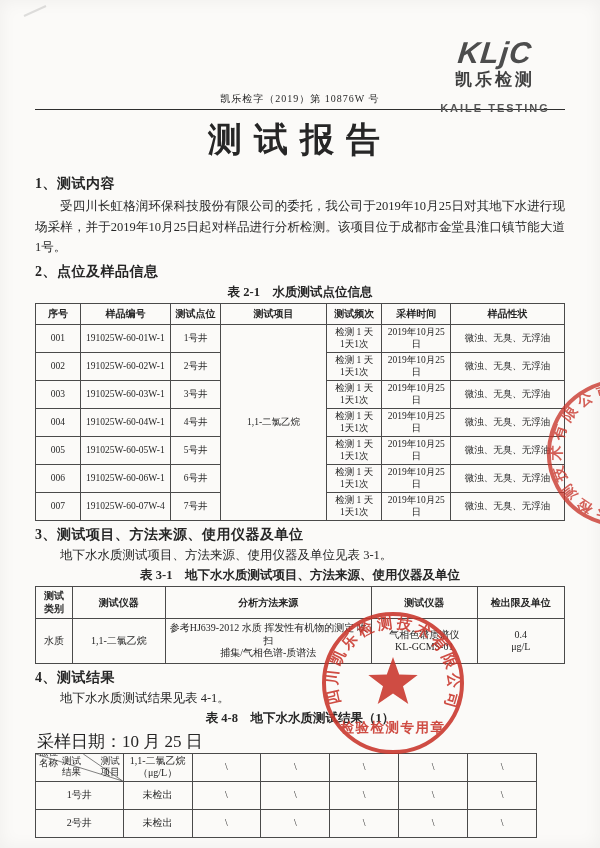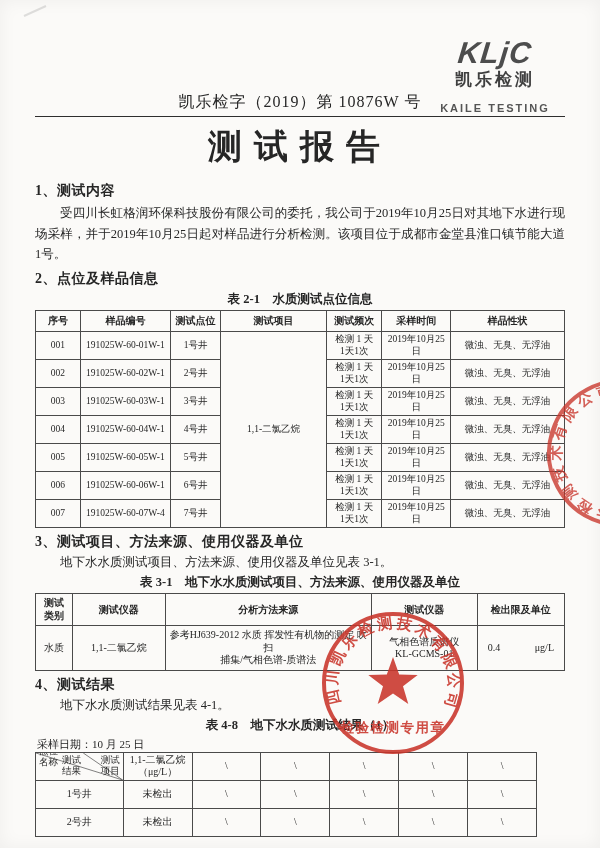--- a/index.html
+++ b/index.html
@@ -12,21 +12,21 @@
   .content{padding:0 35px;}
   
   .corner-mark{position:absolute;left:22px;top:4px;width:26px;height:14px;opacity:.25;}
   .logo{position:absolute;right:40px;top:36px;width:130px;text-align:center;line-height:1.1;}
   .logo-mark{font-family:"Liberation Sans",sans-serif;font-style:italic;font-weight:900;
     font-size:30px;color:#4d4d4d;letter-spacing:1px;transform:skewX(-6deg);}
   .logo-cn{font-weight:bold;font-size:17px;letter-spacing:3px;color:#3f3f3f;margin-top:2px;}
   .logo-en{font-family:Liberation Sans, sans-serif;font-weight:bold;font-size:11px;
     letter-spacing:2px;color:#555;margin-top:12px;}
   .top-space{height:92px;}
-  .doc-number{text-align:center;font-size:16px;letter-spacing:1px;}
+  .doc-number{text-align:center;font-size:10px;letter-spacing:1px;}
   .head-rule{border-bottom:1.6px solid #2e2e2e;margin-top:3px;}
   .report-title{text-align:center;font-size:34px;font-weight:bold;letter-spacing:12px;
     margin:7px 0 12px 0;}
   
   .sec-heading{font-size:14px;font-weight:bold;margin:5px 0 3px 0;letter-spacing:.5px;}
   .para{font-size:12.5px;line-height:1.65;text-indent:2em;text-align:justify;margin:0;}
   .intro{font-size:12.5px;margin:2px 0 1px 0;text-indent:2em;}
   .tbl-title{font-size:12.5px;font-weight:bold;text-align:center;margin:3px 0 2px 0;}
   
   table{border-collapse:collapse;width:100%;table-layout:fixed;}
@@ -37,22 +37,22 @@
     overflow:hidden;}
   .t21{font-size:9.5px;}
   .t21 th{font-size:10px;padding:4px 1px;}
   .t21 td{height:25px;}
   .t31{font-size:10px;margin-top:1px;}
   .t31 th{padding:3px 1px;}
   .t31 td{padding:3px 2px;height:30px;}
   .t41{font-size:10px;width:502px;}
   .t41 td{height:25px;}
   .two-line span{display:block;}
-  .limit-cell{display:flex;justify-content:space-between;padding:0 8px;align-items:center;}
-  .sampling{font-size:11px;margin:3px 0 0 2px;}
+  .limit-cell{display:flex;justify-content:space-between;padding:0 8px;align-items:center;flex-direction:column;}
+  .sampling{font-size:17px;margin:3px 0 0 2px;}
   
   .diag-cell{position:relative;height:48px;padding:0;}
   .diag-svg{position:absolute;left:0;top:0;width:100%;height:100%;}
   .diag-label{position:absolute;font-size:9.5px;line-height:1.15;}
   .diag-top{left:26px;top:2px;}
   .diag-right{right:3px;top:2px;}
   .diag-left{left:3px;bottom:12px;}
   .footer{font-size:11px;text-align:right;padding:10px 65px 0 0;letter-spacing:2px;}
   
   .stamp{position:absolute;pointer-events:none;}

